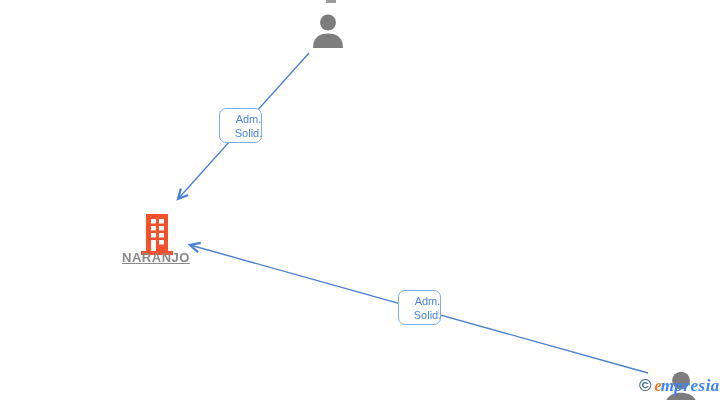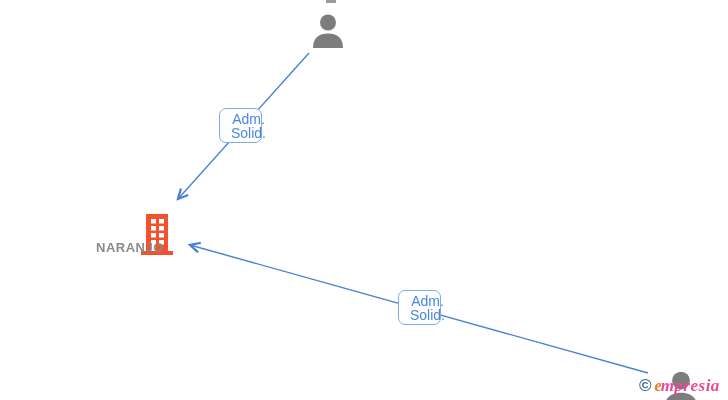--- a/index.html
+++ b/index.html
@@ -23,38 +23,40 @@
     border: 1.5px solid #7fade6;
     border-radius: 7px;
     display: flex;
     flex-direction: column;
     align-items: center;
     justify-content: center;
     z-index: 3;
   }
   .edge-label span {
     color: #4a86e0;
-    font-size: 14px;
+    font-size: 11px;
     line-height: 14px;
     white-space: nowrap;
     margin-left: 16px;
   }
 
   
   .company-name {
     position: absolute;
     left: 96px;
-    top: 240px;
+    top: 250px;
     width: 120px;
+    text-align: center;
     color: #8a8a8a;
     font-weight: bold;
     font-size: 13px;
     line-height: 15px;
     letter-spacing: 0.5px;
     z-index: 2;
+    text-decoration: underline;
   }
   .company-name .l2 { word-spacing: 5px; }
 
   
   .top-fragment {
     position: absolute;
     left: 326px; top: 0;
     width: 10px; height: 3px;
     background: #9a9a9a;
   }
@@ -77,21 +79,21 @@
   }
   .watermark .accent {
     color: #e8791e;
     font-family: "Liberation Serif", serif;
     font-style: italic;
     font-weight: bold;
     font-size: 16px;
     margin-right: -1px;
   }
   .watermark .logo {
-    color: #ec4899;
+    color: #3b82f6;
     font-family: "Liberation Serif", serif;
     font-style: italic;
     font-weight: bold;
     font-size: 17px;
     letter-spacing: 0.5px;
   }
 
   svg.edges { position: absolute; left: 0; top: 0; z-index: 1; }
   .node-icon { z-index: 2; }
 </style>

